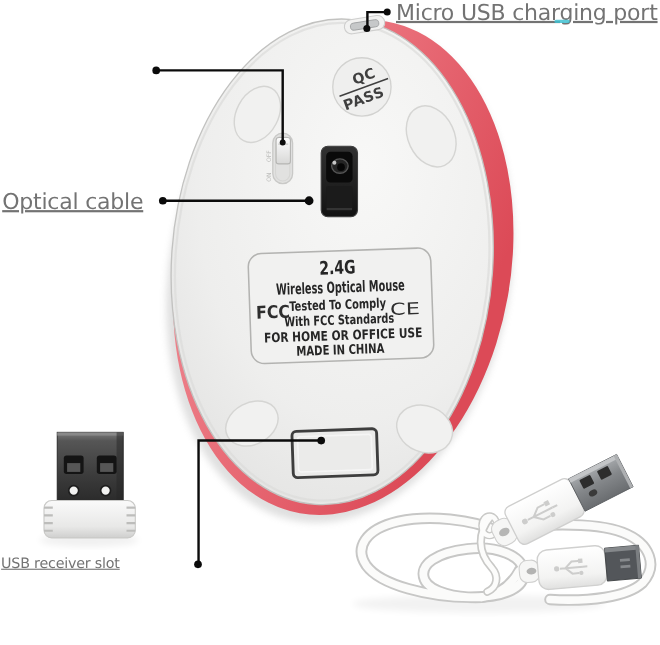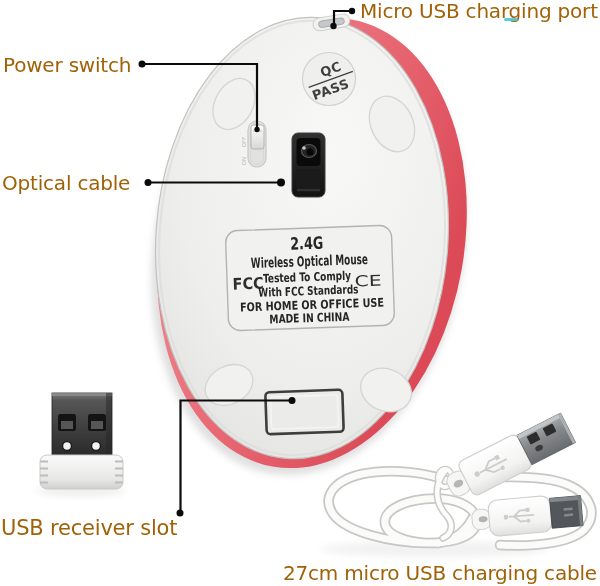--- a/index.html
+++ b/index.html
@@ -1,24 +1,24 @@
 <!DOCTYPE html>
 <html><head>
 <meta charset="utf-8">
 <style>
   html,body{margin:0;padding:0;background:#fff;}
   .fig{position:relative;width:600px;height:586px;background:#ffffff;overflow:hidden;
        font-family:"DejaVu Sans","Liberation Sans",sans-serif;}
   .fig svg{position:absolute;left:0;top:0;}
-  .callout{position:absolute;font-size:20px;line-height:22px;color:#a16207;
-           white-space:nowrap;letter-spacing:-0.2px;}
+  .callout{position:absolute;font-size:20px;line-height:22px;color:#737373;
+           white-space:nowrap;letter-spacing:-0.2px;text-decoration:underline;}
   #lbl-micro{left:360px;top:0px;}
   #lbl-power{left:3px;top:54px;}
   #lbl-optical{left:2px;top:172px;}
-  #lbl-usb{left:1px;top:517px;font-size:21px;}
+  #lbl-usb{left:1px;top:502px;font-size:13px;}
   #lbl-caption{left:283px;top:562px;}
   .squiggle{position:absolute;left:504px;top:18px;width:14px;height:2.5px;
             background:#3fc1d1;border-radius:2px;opacity:.85;}
   text{font-family:"DejaVu Sans","Liberation Sans",sans-serif;}
 </style>
 </head>
 <body>
 
 <div class="fig">
 
@@ -233,18 +233,16 @@
     <g>
       <circle cx="180" cy="513" r="3.5" stroke="none"></circle>
       <polyline points="180.5,513 180.5,400.5 291,400.5" fill="none"></polyline>
       <circle cx="292" cy="400.5" r="3.5" stroke="none"></circle>
     </g>
   </g>
 </svg>
 
 <div class="callout" id="lbl-micro">Micro USB charging port</div>
 <div class="squiggle"></div>
-<div class="callout" id="lbl-power">Power switch</div>
 <div class="callout" id="lbl-optical">Optical cable</div>
 <div class="callout" id="lbl-usb">USB receiver slot</div>
-<div class="callout" id="lbl-caption">27cm micro USB charging cable</div>
 
 </div>
 
 </body></html>

